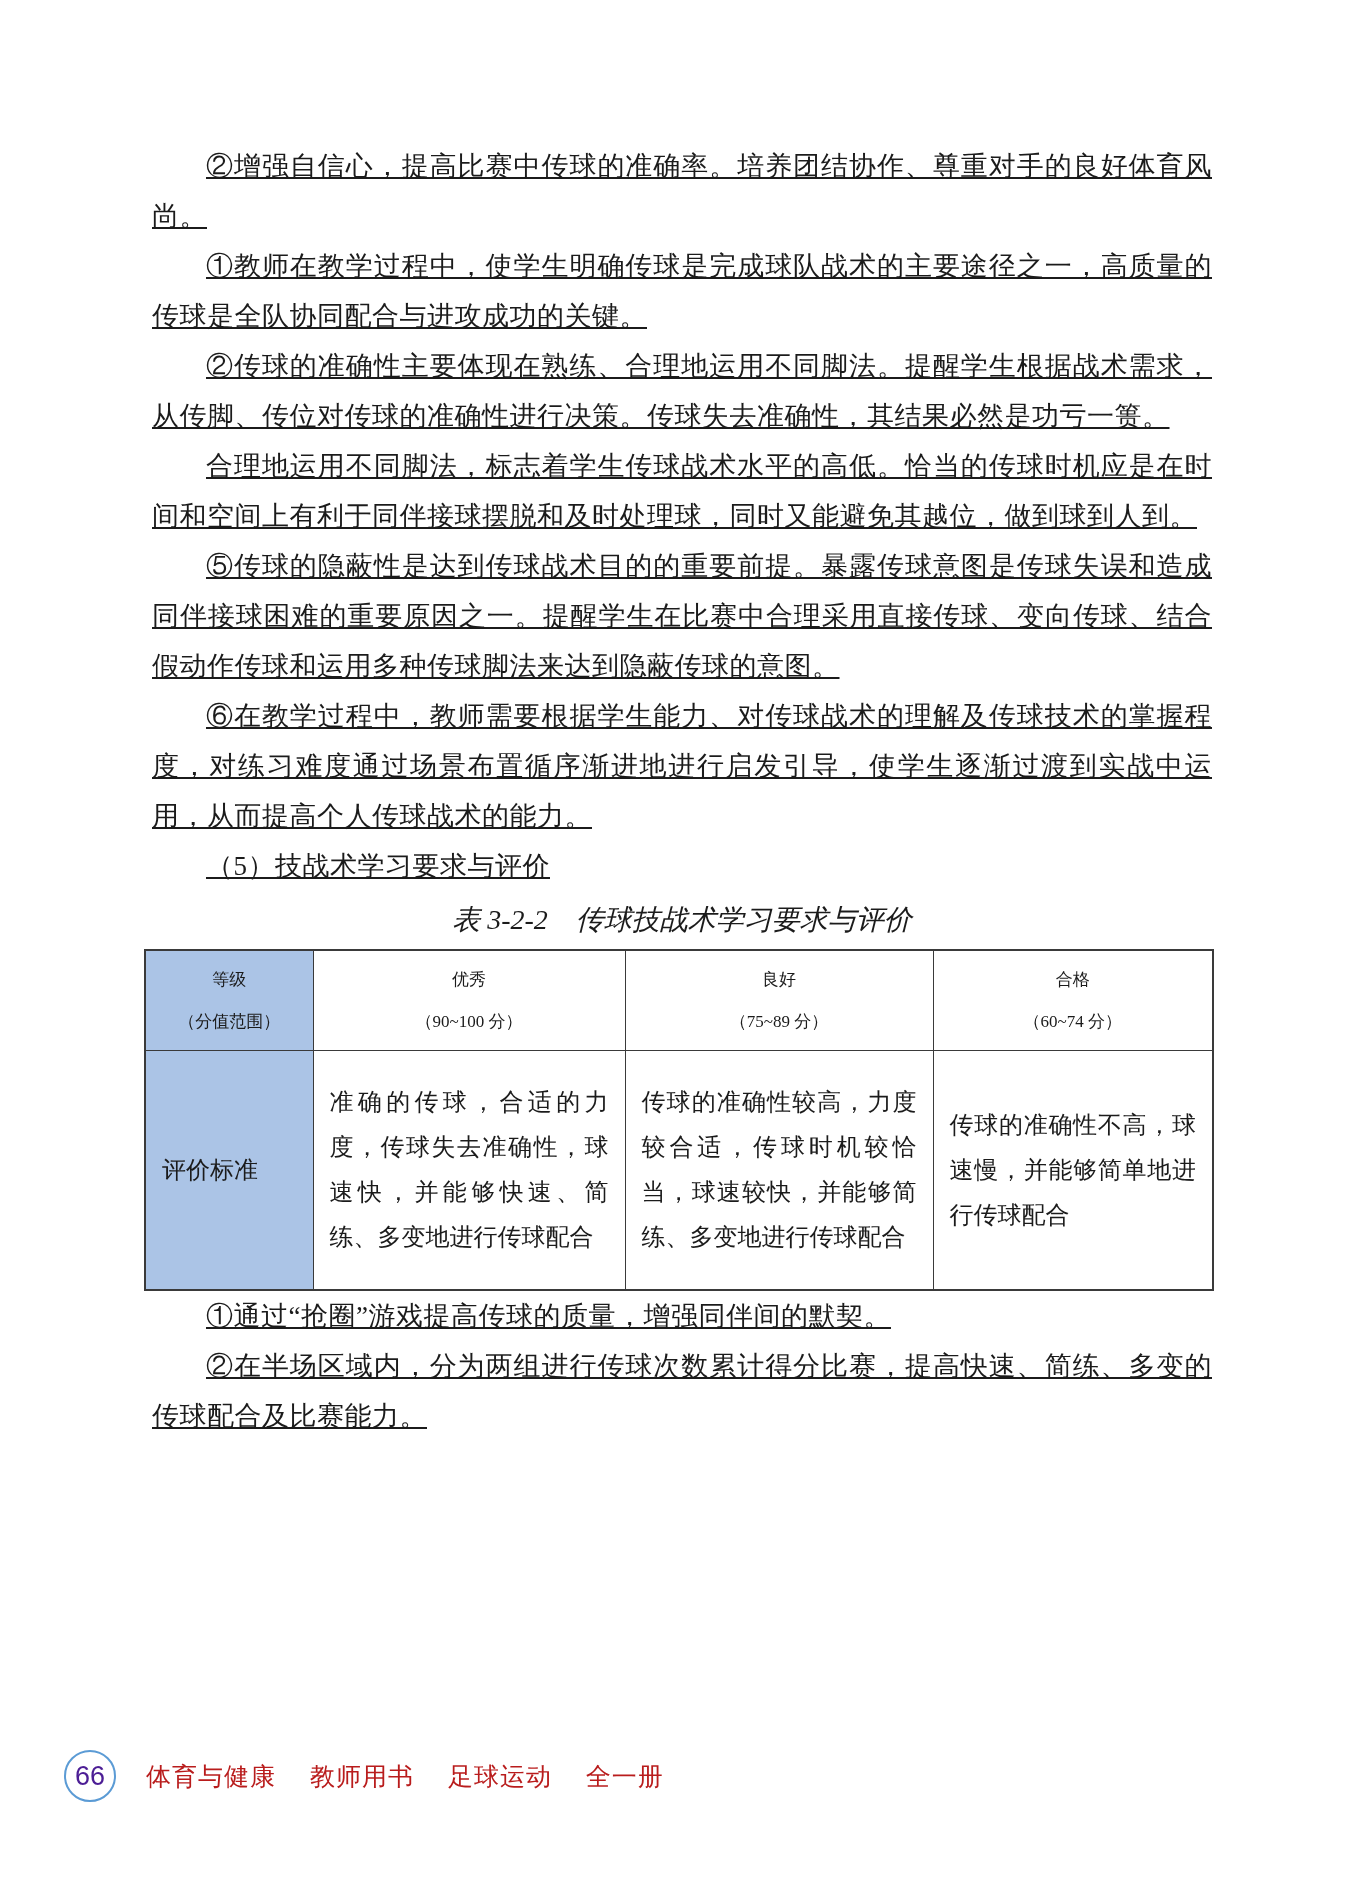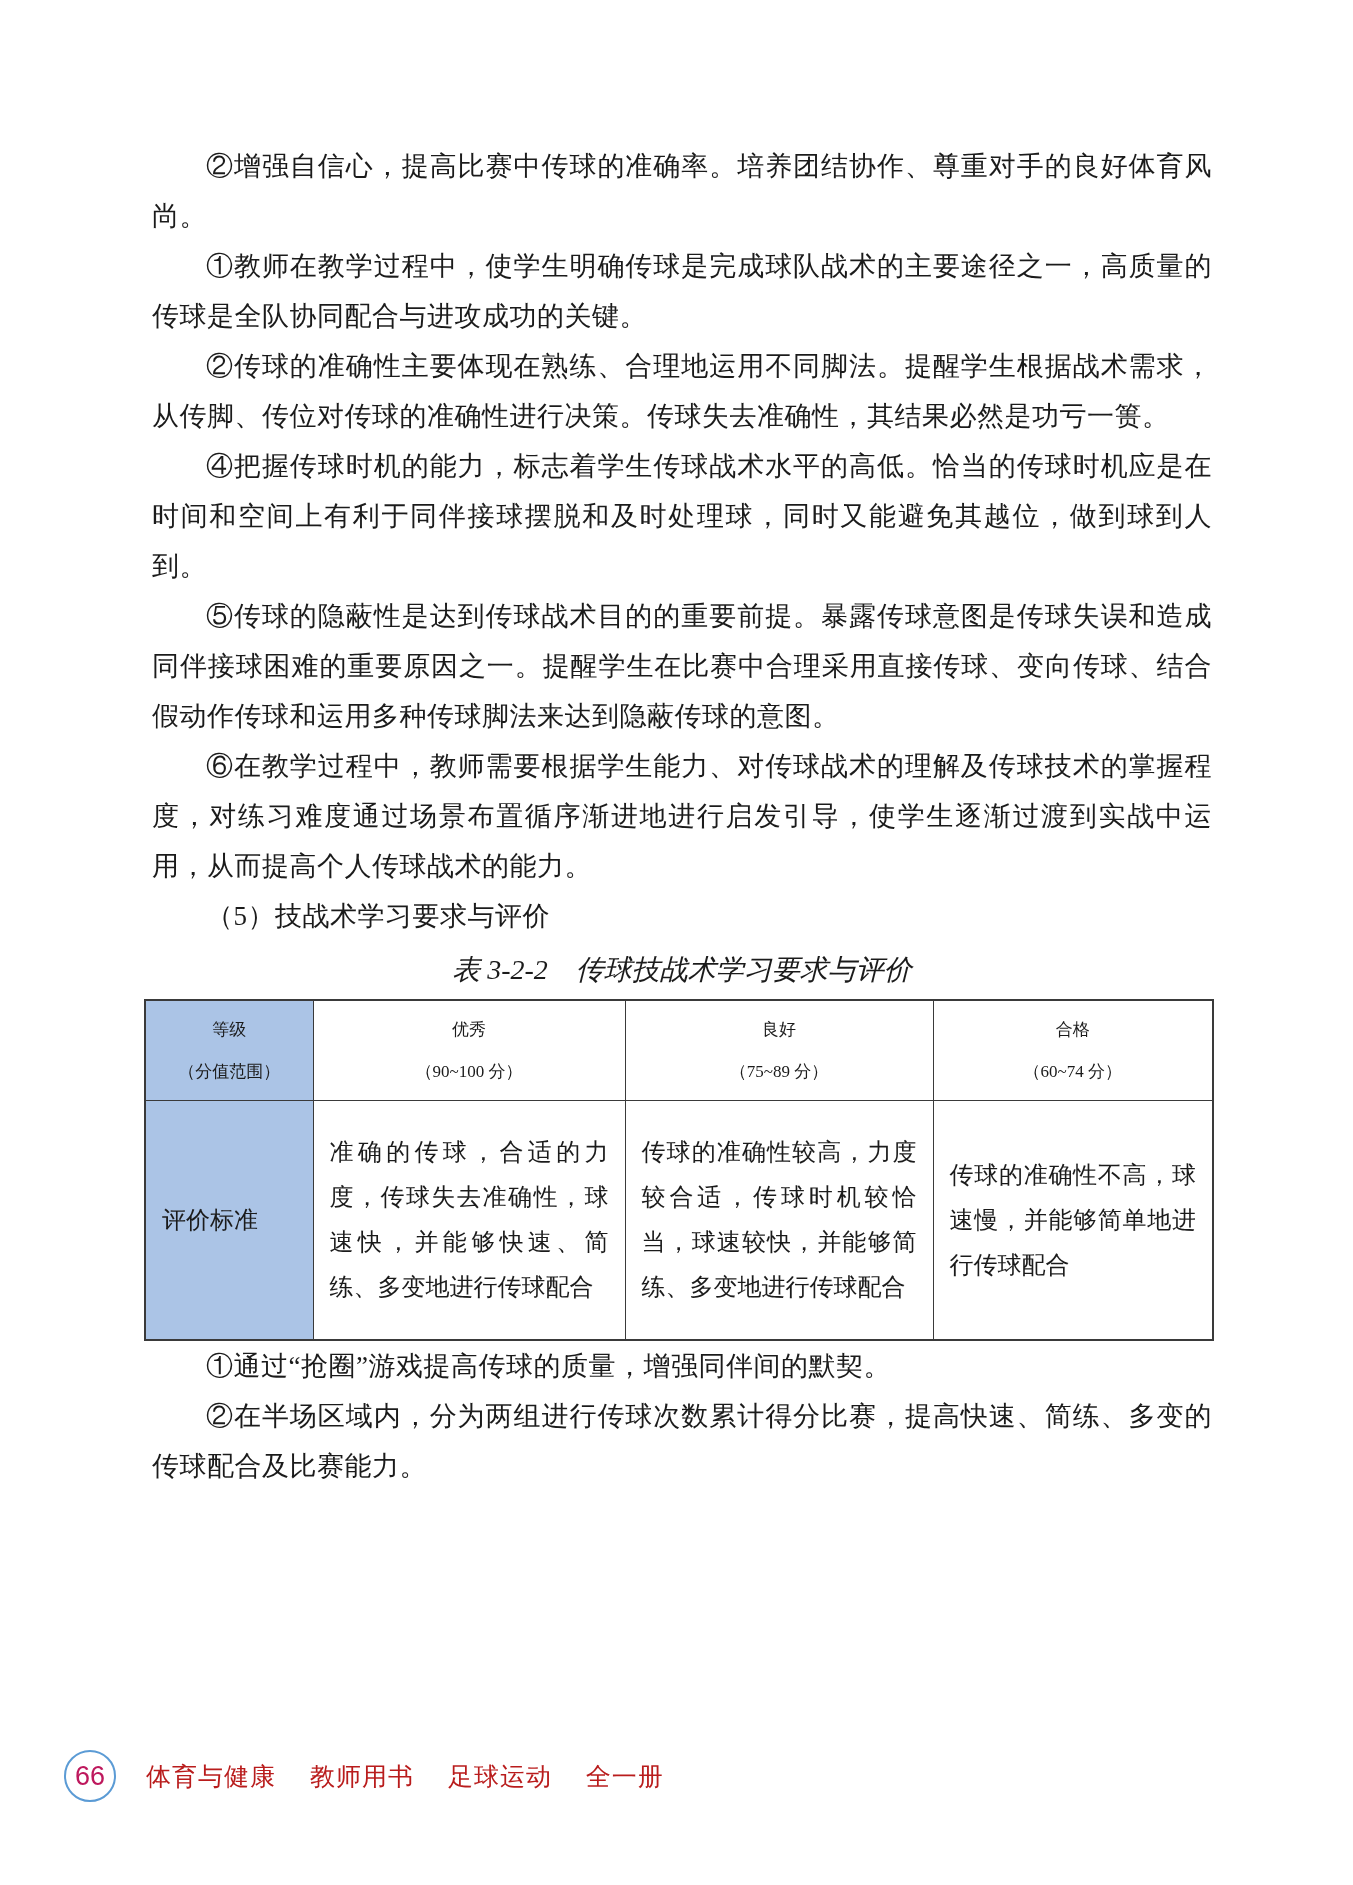--- a/index.html
+++ b/index.html
@@ -18,20 +18,21 @@
     top: 141px;
     width: 1060px;
   }
   .content p {
     margin: 0;
     font-size: 27px;
     line-height: 50px;
     text-align: justify;
     text-indent: 2em;
     letter-spacing: 0.5px;
+    text-decoration: underline;
   }
   .table-title {
     margin-top: 12px;
     font-size: 28px;
     line-height: 34px;
     font-weight: normal;
     font-style: italic;
     text-align: center;
   }
   table.eval-table {
@@ -79,42 +80,42 @@
   }
   .page-badge {
     width: 52px;
     height: 52px;
     border: 2px solid #5b9bd5;
     border-radius: 50%;
     display: flex;
     align-items: center;
     justify-content: center;
     font-size: 27px;
-    color: #be185d;
+    color: #4c1d95;
     box-sizing: border-box;
   }
   .footer-text {
     margin-left: 30px;
     font-size: 25px;
     color: #b91c1c;
     letter-spacing: 1px;
   }
   .footer-text span { margin-right: 26px; }
   .footer-text span:last-child { margin-right: 0; }
 </style>
 </head>
 <body>
 
 <div class="page">
   <div class="content">
 
     <p>②增强自信心，提高比赛中传球的准确率。培养团结协作、尊重对手的良好体育风尚。</p>
     <p>①教师在教学过程中，使学生明确传球是完成球队战术的主要途径之一，高质量的传球是全队协同配合与进攻成功的关键。</p>
     <p>②传球的准确性主要体现在熟练、合理地运用不同脚法。提醒学生根据战术需求，从传脚、传位对传球的准确性进行决策。传球失去准确性，其结果必然是功亏一篑。</p>
-    <p>④把握传球时机的能力，标志着学生传球战术水平的高低。恰当的传球时机应是在时间和空间上有利于同伴接球摆脱和及时处理球，同时又能避免其越位，做到球到人到。</p>
+    <p>合理地运用不同脚法，标志着学生传球战术水平的高低。恰当的传球时机应是在时间和空间上有利于同伴接球摆脱和及时处理球，同时又能避免其越位，做到球到人到。</p>
     <p>⑤传球的隐蔽性是达到传球战术目的的重要前提。暴露传球意图是传球失误和造成同伴接球困难的重要原因之一。提醒学生在比赛中合理采用直接传球、变向传球、结合假动作传球和运用多种传球脚法来达到隐蔽传球的意图。</p>
     <p>⑥在教学过程中，教师需要根据学生能力、对传球战术的理解及传球技术的掌握程度，对练习难度通过场景布置循序渐进地进行启发引导，使学生逐渐过渡到实战中运用，从而提高个人传球战术的能力。</p>
     <p>（5）技战术学习要求与评价</p>
 
     <div class="table-title">表 3-2-2　传球技战术学习要求与评价</div>
 
     <table class="eval-table">
       <colgroup>
         <col style="width:168px">
         <col style="width:312px">

